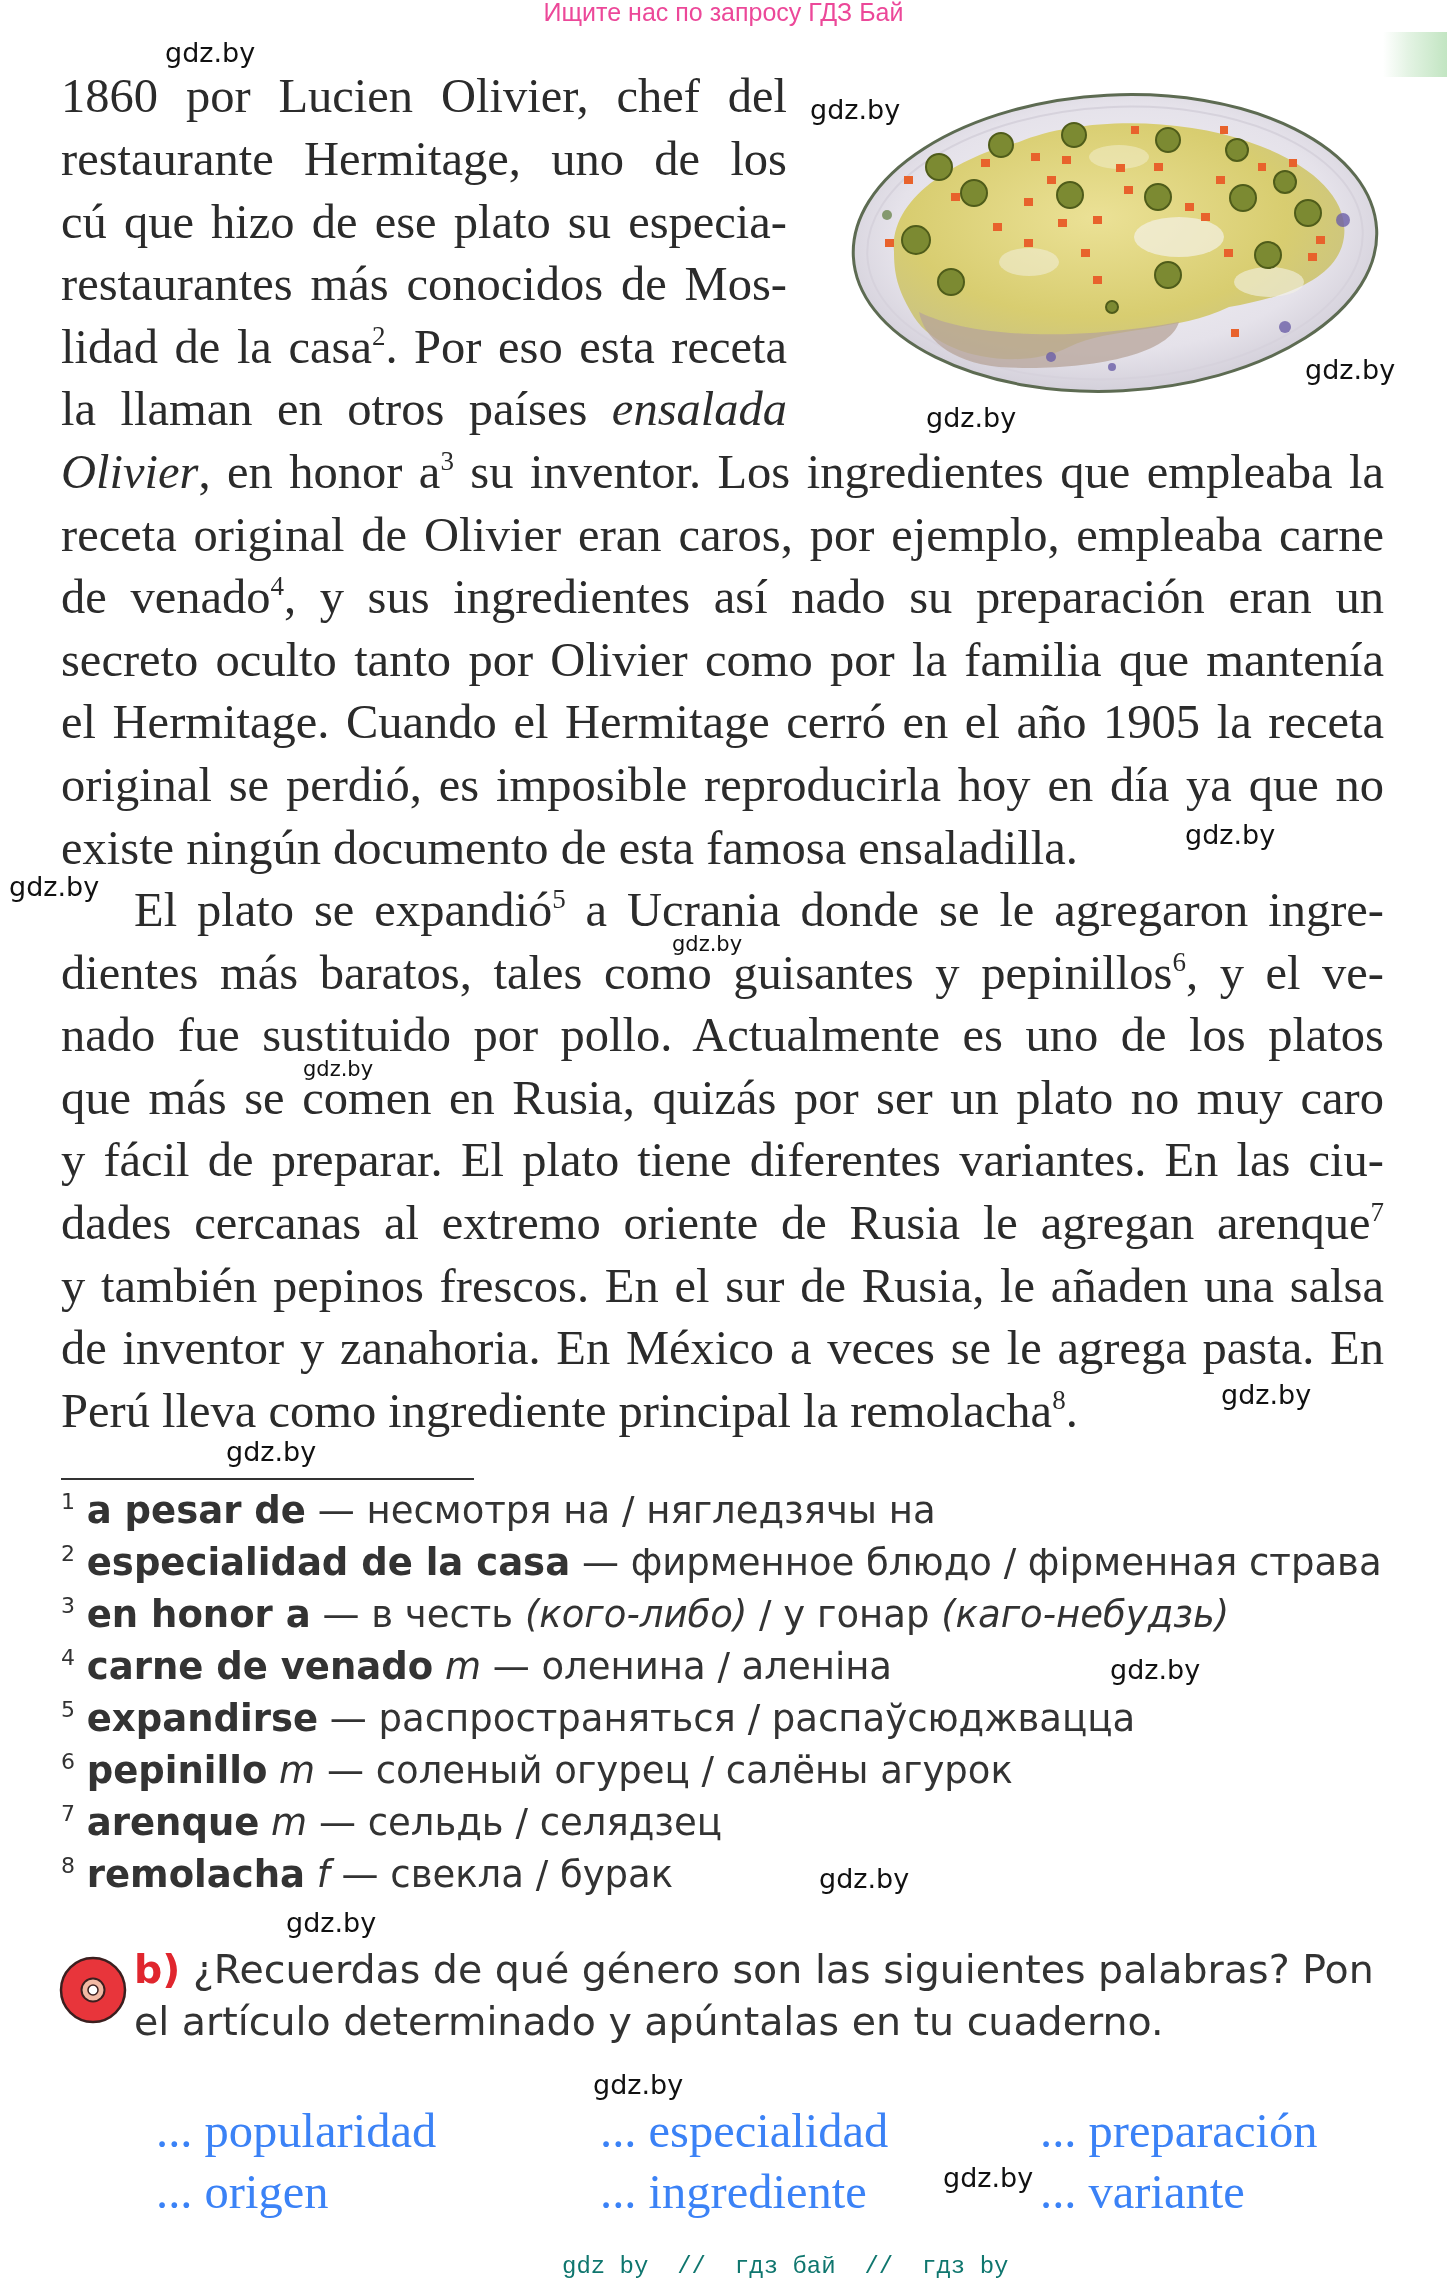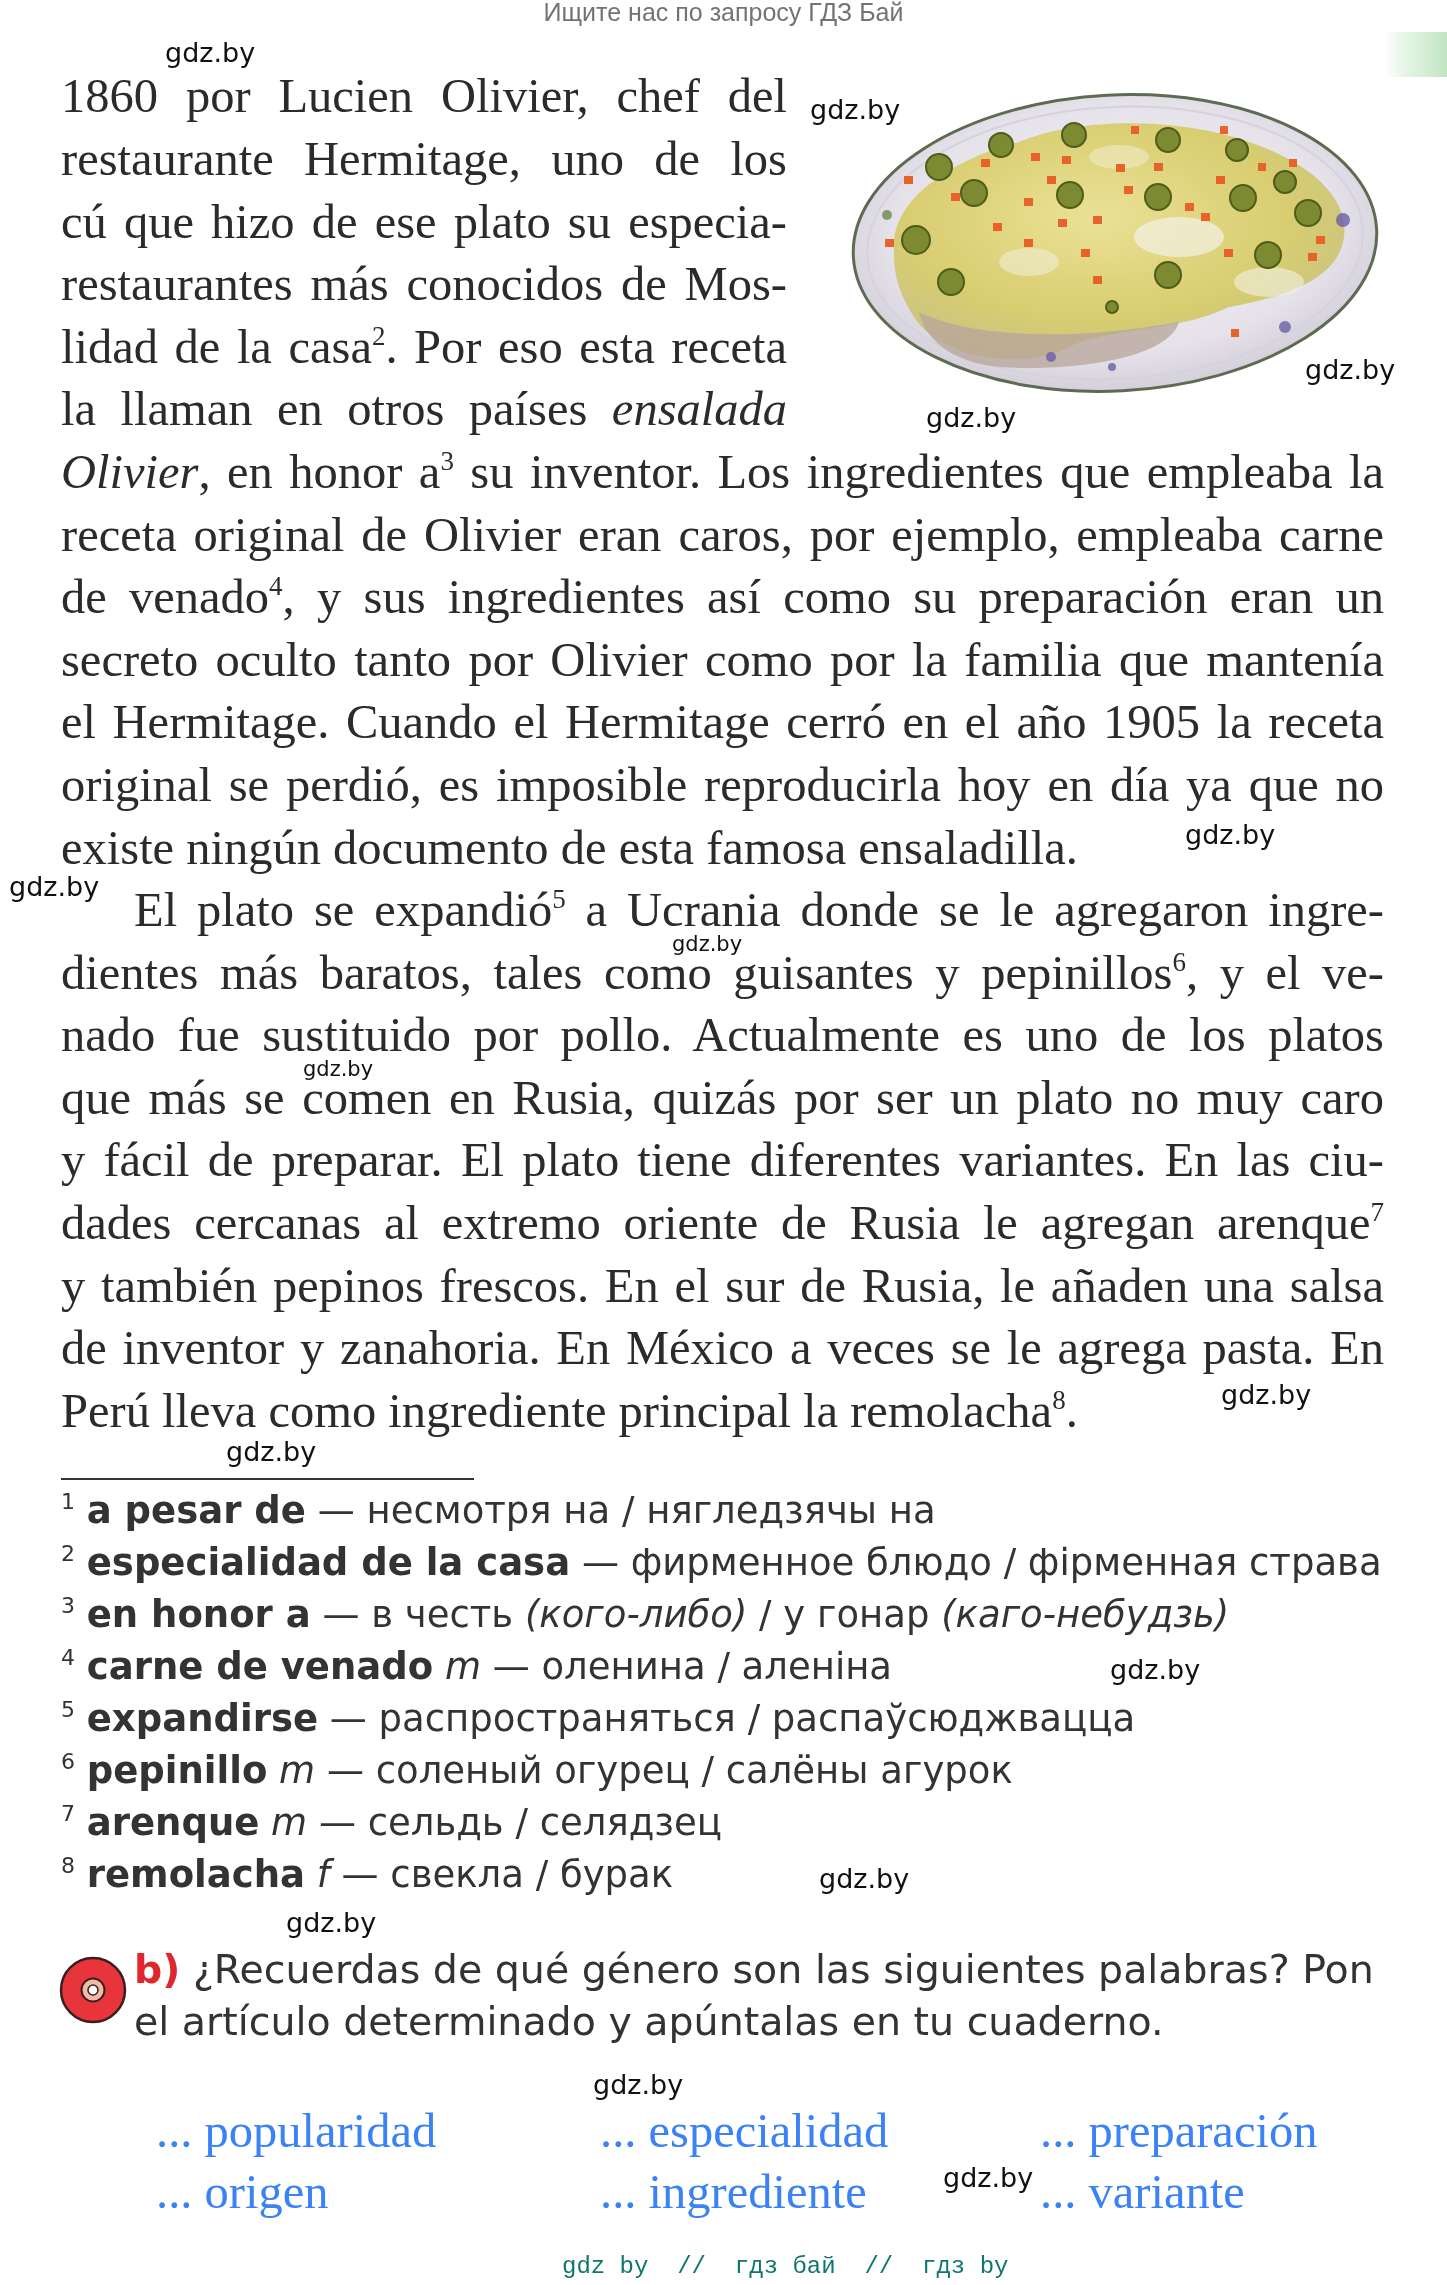--- a/index.html
+++ b/index.html
@@ -1,20 +1,20 @@
 <!DOCTYPE html>
 <html><head>
 <meta charset="utf-8">
 <style>
   html, body { margin:0; padding:0; background:#ffffff; }
   body { width:1447px; height:2285px; position:relative; overflow:hidden; }
   .page { position:relative; width:1447px; height:2285px; }
 
   .top-hint { position:absolute; left:0; top:0; width:1447px; text-align:center;
-    font-family:"Liberation Sans", sans-serif; font-size:25px; line-height:25px; color:#737373; }
+    font-family:"Liberation Sans", sans-serif; font-size:25px; line-height:25px; color:#ec4899; }
   .green-tab { position:absolute; left:1383px; top:32px; width:64px; height:45px;
     background:linear-gradient(to right, #ffffff 0%, #e3f3e3 40%, #c2e5c2 100%); }
 
   .body-text { position:absolute; left:61px; top:65.4px;
     font-family:"Liberation Serif", serif; font-size:48.5px; color:#2b2b2b; }
   .ln { height:62.6px; line-height:62.6px; text-align:justify; text-align-last:justify; }
   .ln.short { width:726px; }
   .ln.full { width:1323px; }
   .ln.indent { padding-left:73px; box-sizing:border-box; }
   .ln.last { text-align-last:left; }
@@ -57,21 +57,21 @@
 
   <div class="body-text">
     <div class="ln short"><span>1860 por Lucien Olivier, chef del</span></div>
     <div class="ln short"><span>restaurante Hermitage, uno de los</span></div>
     <div class="ln short"><span>cú que hizo de ese plato su especia-</span></div>
     <div class="ln short"><span>restaurantes más conocidos de Mos-</span></div>
     <div class="ln short"><span>lidad de la casa</span><span class="sup">2</span><span>. Por eso esta receta</span></div>
     <div class="ln short"><span>la llaman en otros países </span><span class="it">ensalada</span></div>
     <div class="ln full"><span class="it">Olivier</span><span>, en honor a</span><span class="sup">3</span><span> su inventor. Los ingredientes que empleaba la</span></div>
     <div class="ln full"><span>receta original de Olivier eran caros, por ejemplo, empleaba carne</span></div>
-    <div class="ln full"><span>de venado</span><span class="sup">4</span><span>, y sus ingredientes así como su preparación eran un</span></div>
+    <div class="ln full"><span>de venado</span><span class="sup">4</span><span>, y sus ingredientes así nado su preparación eran un</span></div>
     <div class="ln full"><span>secreto oculto tanto por Olivier como por la familia que mantenía</span></div>
     <div class="ln full"><span>el Hermitage. Cuando el Hermitage cerró en el año 1905 la receta</span></div>
     <div class="ln full"><span>original se perdió, es imposible reproducirla hoy en día ya que no</span></div>
     <div class="ln full last"><span>existe ningún documento de esta famosa ensaladilla.</span></div>
     <div class="ln full indent"><span>El plato se expandió</span><span class="sup">5</span><span> a Ucrania donde se le agregaron ingre-</span></div>
     <div class="ln full"><span>dientes más baratos, tales como guisantes y pepinillos</span><span class="sup">6</span><span>, y el ve-</span></div>
     <div class="ln full"><span>nado fue sustituido por pollo. Actualmente es uno de los platos</span></div>
     <div class="ln full"><span>que más se comen en Rusia, quizás por ser un plato no muy caro</span></div>
     <div class="ln full"><span>y fácil de preparar. El plato tiene diferentes variantes. En las ciu-</span></div>
     <div class="ln full"><span>dades cercanas al extremo oriente de Rusia le agregan arenque</span><span class="sup">7</span></div>

